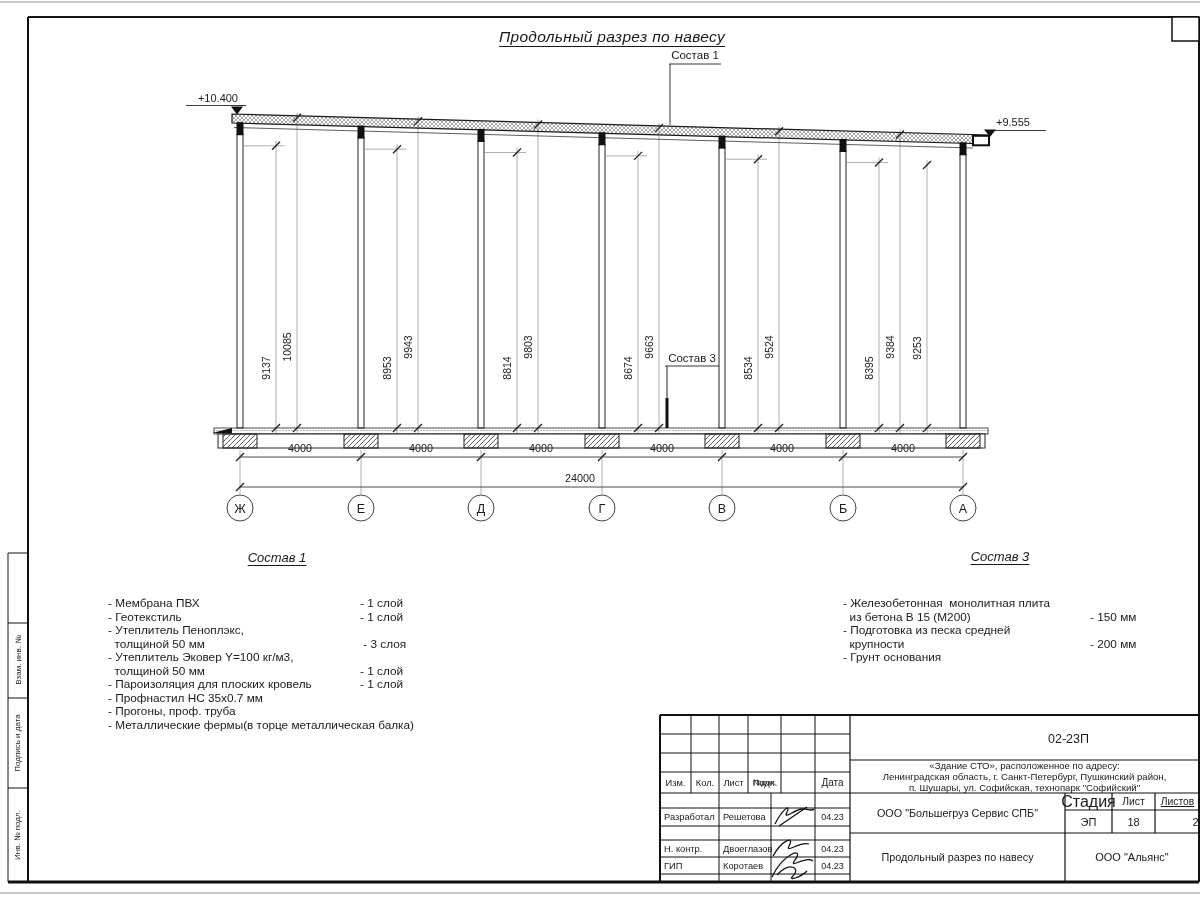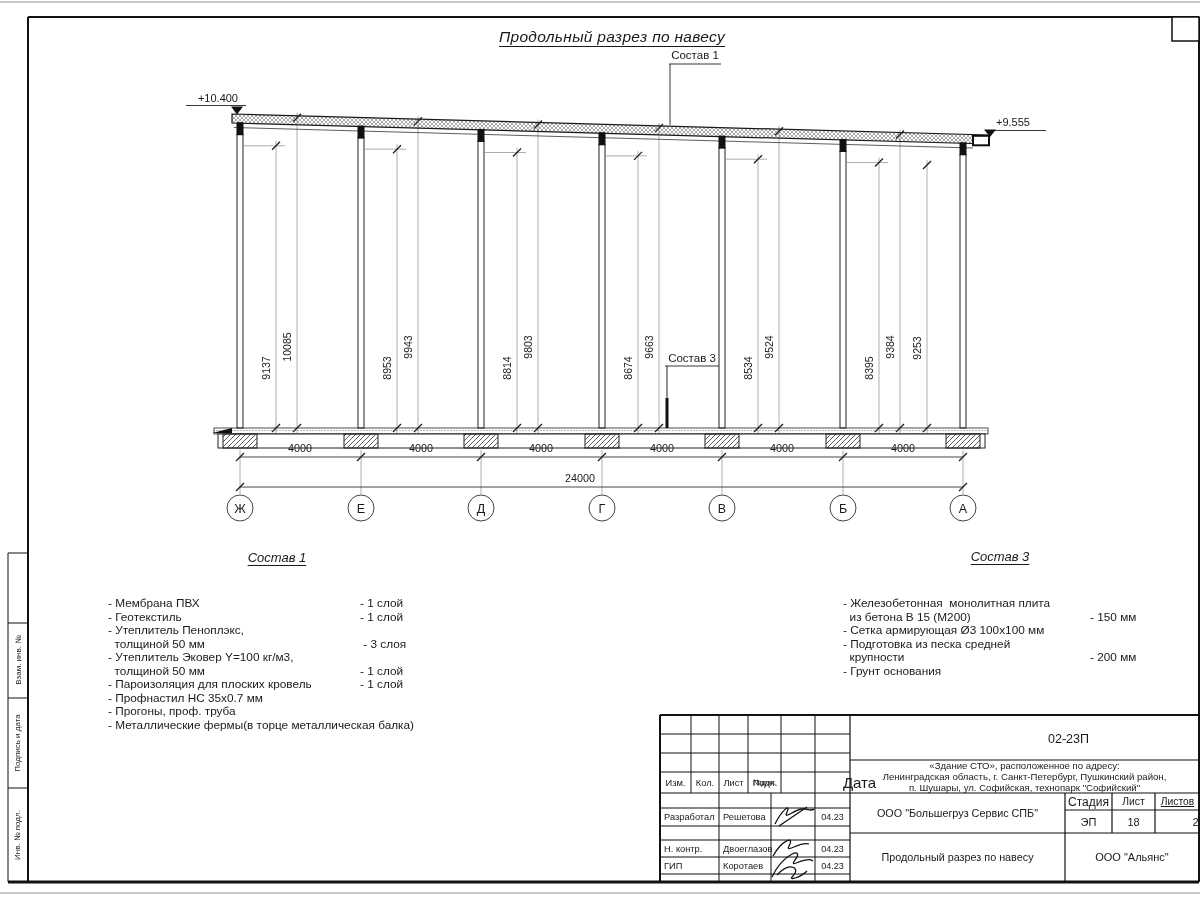--- a/index.html
+++ b/index.html
@@ -301,24 +301,20 @@
 <div class="ov comp-rows" style="left:843px;top:597px;width:350px;">
   <div class="comp-row">
         <span class="comp-name3">- Железобетонная  монолитная плита</span>
         <span class="comp-qty"></span>
       </div>
   <div class="comp-row">
         <span class="comp-name3">  из бетона В 15 (М200)</span>
         <span class="comp-qty">- 150 мм</span>
       </div>
   <div class="comp-row">
-        <span class="comp-name3">- Сетка армирующая Ø3 100х100 мм</span>
-        <span class="comp-qty"></span>
-      </div>
-  <div class="comp-row">
         <span class="comp-name3">- Подготовка из песка средней</span>
         <span class="comp-qty"></span>
       </div>
   <div class="comp-row">
         <span class="comp-name3">  крупности</span>
         <span class="comp-qty">- 200 мм</span>
       </div>
   <div class="comp-row">
         <span class="comp-name3">- Грунт основания</span>
         <span class="comp-qty"></span>
@@ -329,39 +325,39 @@
 <div class="ov addr" style="left:852px;top:761px;width:345px;">
   <div>«Здание СТО», расположенное по адресу:</div>
   <div>Ленинградская область, г. Санкт-Петербург, Пушкинский район,</div>
   <div>п. Шушары, ул. Софийская, технопарк "Софийский"</div>
 </div>
 <div class="tb" style="left:660px;top:773px;width:31px;height:19px;font-size:9.3px;border-radius:6px;">Изм.</div>
 <div class="tb" style="left:691px;top:773px;width:28px;height:19px;font-size:9.3px;">Кол.</div>
 <div class="tb" style="left:719px;top:773px;width:29px;height:19px;font-size:9.3px;">Лист</div>
 <div class="tb" style="left:748px;top:773px;width:33px;height:19px;font-size:8px;">№док.</div>
 <div class="tb" style="left:737px;top:773px;width:56px;height:19px;font-size:9.3px;">Подп.</div>
-<div class="tb" style="left:815px;top:773px;width:35px;height:18px;font-size:15px;padding-left:27px;">Дата</div>
+<div class="tb" style="left:815px;top:773px;width:35px;height:18px;font-size:10px;">Дата</div>
 
 <div class="tb left" style="left:661px;top:809px;width:57px;height:16px;font-size:9.3px;">Разработал</div>
 <div class="tb left" style="left:720px;top:809px;width:50px;height:16px;font-size:9.3px;">Решетова</div>
 <div class="tb" style="left:815px;top:809px;width:35px;height:16px;font-size:9px;">04.23</div>
 
 <div class="tb left" style="left:661px;top:841px;width:57px;height:15px;font-size:9.3px;">Н. контр.</div>
 <div class="tb left" style="left:720px;top:841px;width:50px;height:15px;font-size:9.3px;">Двоеглазов</div>
 <div class="tb" style="left:815px;top:841px;width:35px;height:15px;font-size:9px;">04.23</div>
 
 <div class="tb left" style="left:661px;top:858px;width:57px;height:15px;font-size:9.3px;">ГИП</div>
 <div class="tb left" style="left:720px;top:858px;width:50px;height:15px;font-size:9.3px;">Коротаев</div>
 <div class="tb" style="left:815px;top:858px;width:35px;height:15px;font-size:9px;">04.23</div>
 
 <div class="tb" style="left:852px;top:800px;width:211px;height:26px;font-size:10.8px;">ООО "Большегруз Сервис СПБ"</div>
 <div class="tb" style="left:852px;top:844px;width:211px;height:26px;font-size:10.8px;">Продольный разрез по навесу</div>
 <div class="tb" style="left:1067px;top:844px;width:130px;height:26px;font-size:11px;">ООО "Альянс"</div>
 
-<div class="tb" style="left:1065px;top:794px;width:47px;height:15px;font-size:12px;">Стадия</div>
+<div class="tb" style="left:1065px;top:794px;width:47px;height:15px;font-size:16px;">Стадия</div>
 <div class="tb" style="left:1112px;top:794px;width:43px;height:15px;font-size:10.3px;">Лист</div>
 <div class="tb" style="left:1155px;top:794px;width:45px;height:15px;font-size:10.3px;text-decoration:underline;">Листов</div>
 <div class="tb" style="left:1065px;top:813px;width:47px;height:18px;font-size:11px;">ЭП</div>
 <div class="tb" style="left:1112px;top:813px;width:43px;height:18px;font-size:11px;">18</div>
 <div class="tb" style="left:1155px;top:813px;width:55px;height:18px;font-size:11px;padding-left:16px;">21</div>
 
 <div class="vstamp" style="left:-19.5px;top:655px;width:75px;">Взам. инв. №</div>
 <div class="vstamp" style="left:-27px;top:738px;width:90px;">Подпись и дата</div>
 <div class="vstamp" style="left:-29px;top:830px;width:94px;">Инв. № подл.</div>
 

